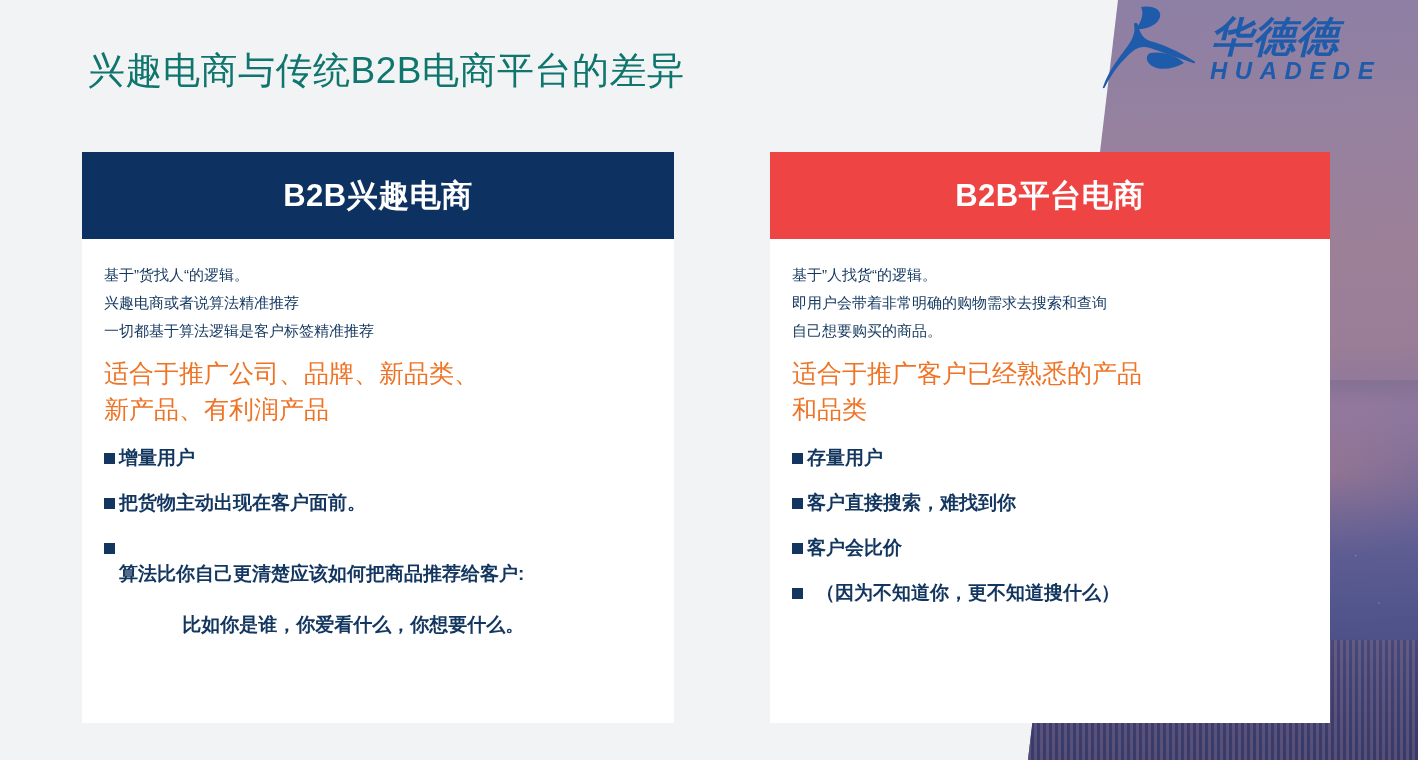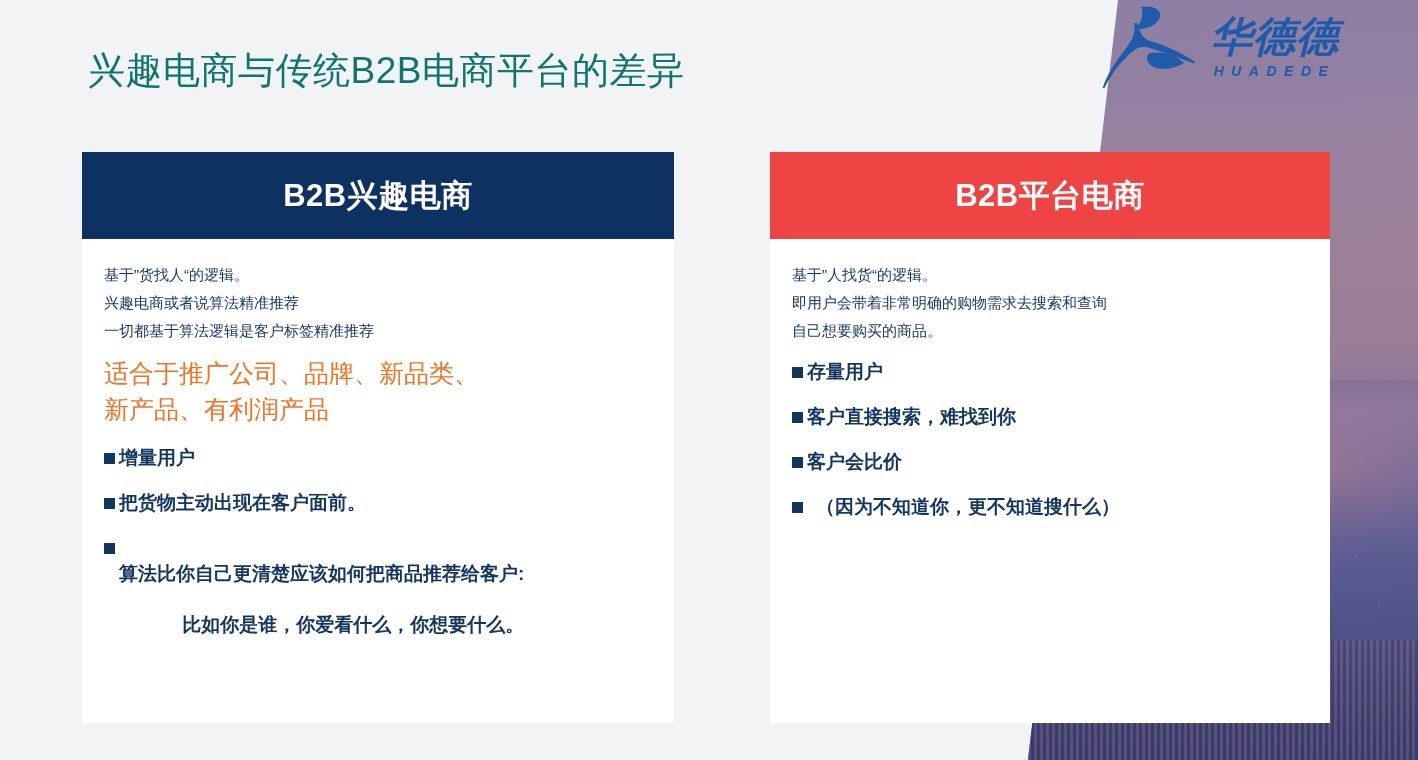--- a/index.html
+++ b/index.html
@@ -120,21 +120,21 @@
   #logo .wordmark .cn {
     font-size: 42px;
     line-height: 46px;
     font-weight: bold;
     color: #1f5bab;
     letter-spacing: 1px;
     font-style: italic;
     white-space: nowrap;
   }
   #logo .wordmark .en {
-    font-size: 14px;
+    font-size: 24px;
     line-height: 22px;
     font-weight: bold;
     color: #1f5bab;
     letter-spacing: 7.5px;
     font-style: italic;
     white-space: nowrap;
     text-align: center;
   }
 
   
@@ -272,20 +272,24 @@
 </section>
 
 <section class="panel" id="panel-right">
   <div class="panel-header">B2B平台电商</div>
   <div class="panel-body">
     <div class="intro">
       <div class="intro-line">基于”人找货“的逻辑。</div>
       <div class="intro-line">即用户会带着非常明确的购物需求去搜索和查询</div>
       <div class="intro-line">自己想要购买的商品。</div>
     </div>
+    <div class="highlight">
+      <div class="highlight-line">适合于推广客户已经熟悉的产品</div>
+      <div class="highlight-line">和品类</div>
+    </div>
     <div class="bullets">
       <div class="bullet">
         <span class="marker"></span>
         <span class="btext">存量用户</span>
       </div>
       <div class="bullet">
         <span class="marker"></span>
         <span class="btext">客户直接搜索，难找到你</span>
       </div>
       <div class="bullet">

